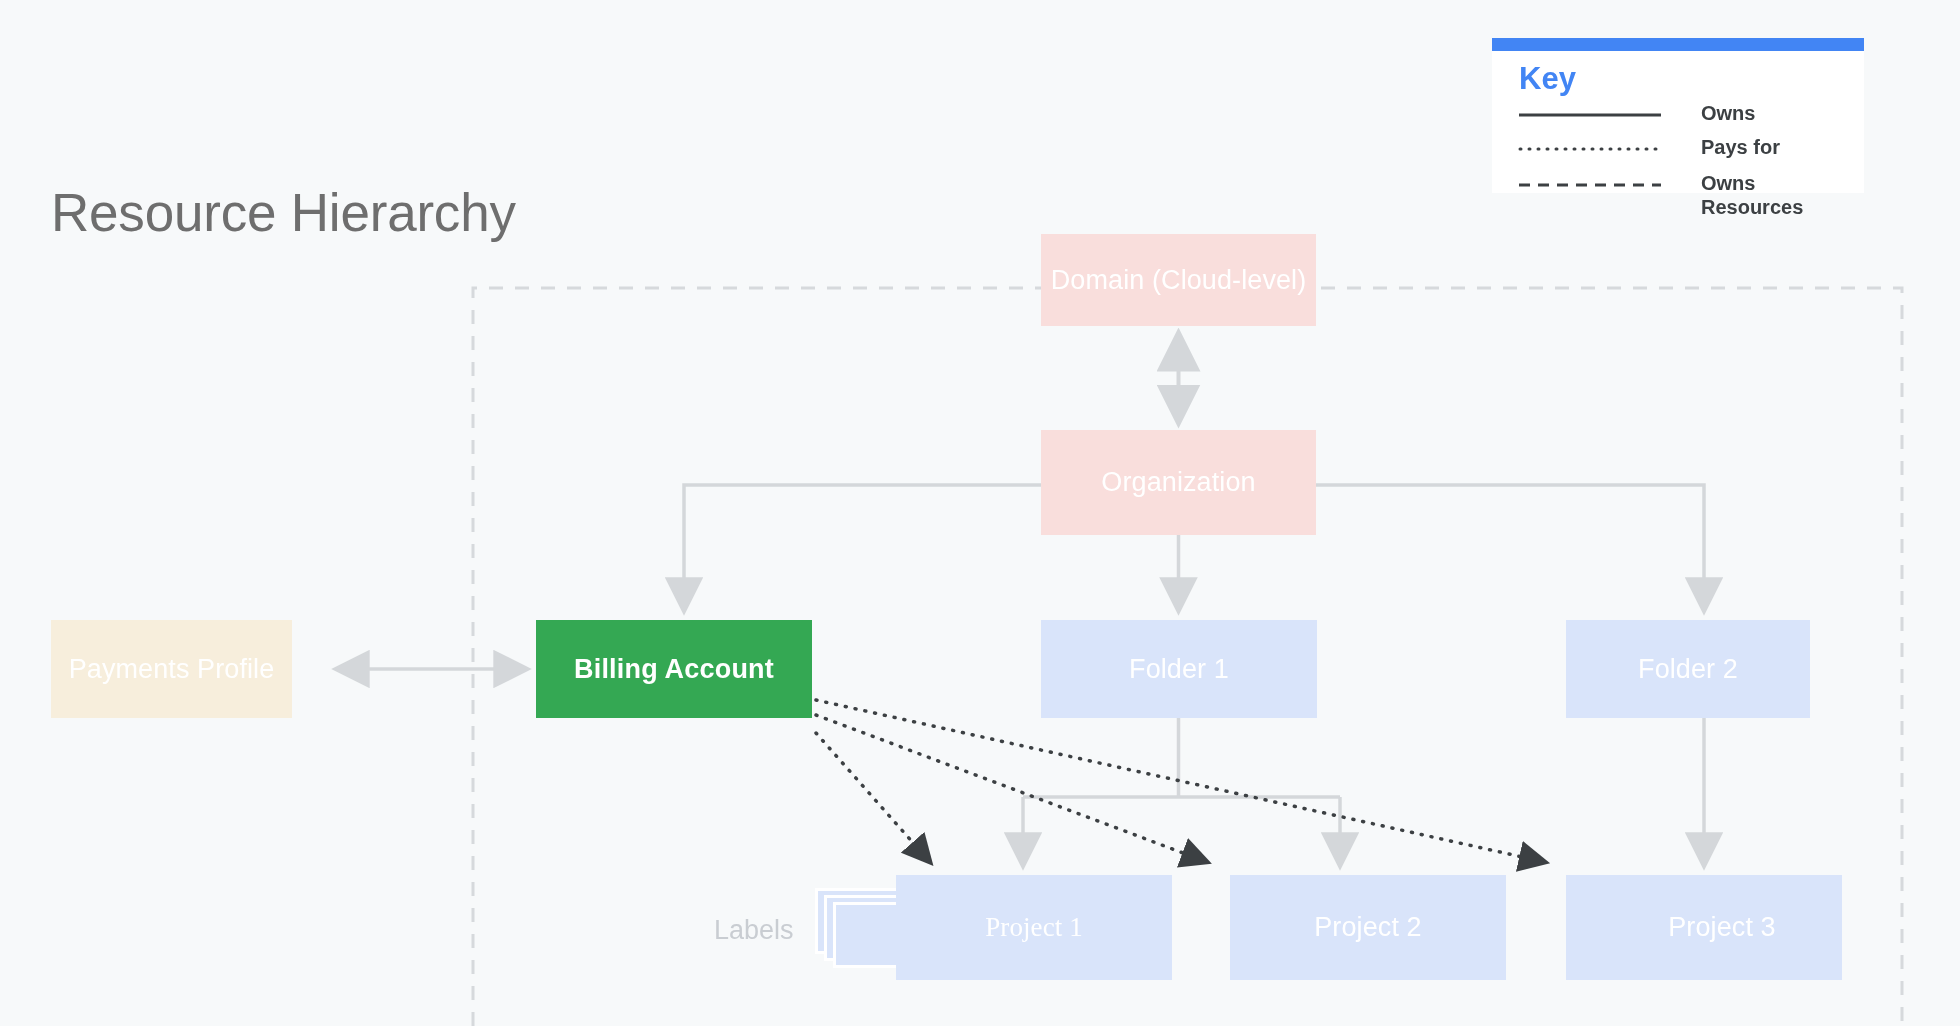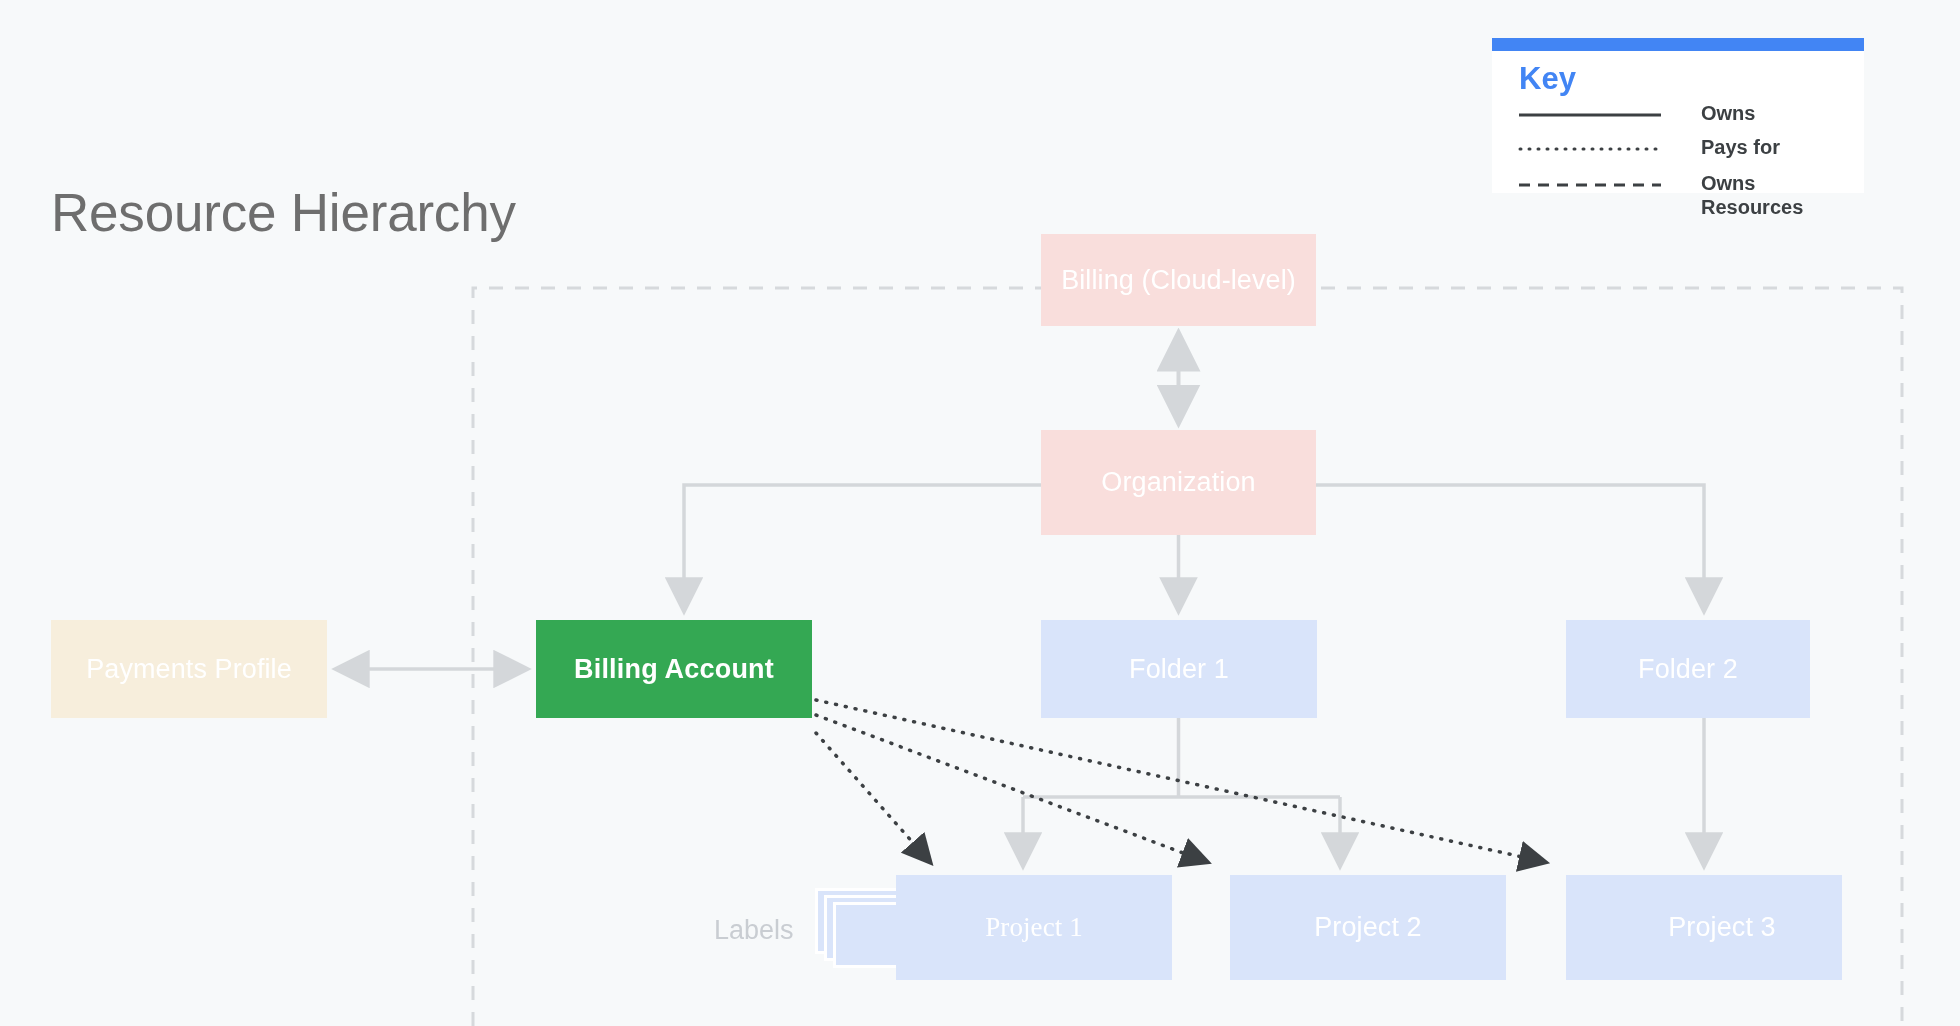--- a/index.html
+++ b/index.html
@@ -58,21 +58,21 @@
   }
 
   .node.pink   { background: #F9DEDC; }
   .node.blue   { background: #D9E4FA; }
   .node.cream  { background: #F7EEDC; }
   .node.green  { background: #34A853; font-weight: 700; letter-spacing: 0.2px; }
 
   #node-domain       { left: 1041px; top: 234px; width: 275px; height: 92px; }
   #node-organization { left: 1041px; top: 430px; width: 275px; height: 105px; }
   #node-billing      { left: 536px;  top: 620px; width: 276px; height: 98px;  }
-  #node-payments     { left: 51px;   top: 620px; width: 276px; height: 98px;  }
+  #node-payments     { left: 51px;   top: 620px; width: 241px; height: 98px;  }
   #node-folder1      { left: 1041px; top: 620px; width: 276px; height: 98px;  }
   #node-folder2      { left: 1566px; top: 620px; width: 244px; height: 98px;  }
   #node-project1     { left: 896px;  top: 875px; width: 276px; height: 105px; font-family: Liberation Serif, serif; }
   #node-project2     { left: 1230px; top: 875px; width: 276px; height: 105px; }
   #node-project3     { left: 1566px; top: 875px; width: 276px; height: 105px; padding-left: 36px; }
 
   
   #labels-text {
     position: absolute;
     left: 714px;
@@ -218,21 +218,21 @@
       <line x1="816" y1="715" x2="1207" y2="862" stroke="#3C4043" stroke-width="3.5" stroke-dasharray="1 9" stroke-linecap="round" marker-end="url(#arrow-dark)"></line>
     </g>
 
     <g>
       <line x1="816" y1="700" x2="1545" y2="862" stroke="#3C4043" stroke-width="3.5" stroke-dasharray="1 9" stroke-linecap="round" marker-end="url(#arrow-dark)"></line>
     </g>
   </svg>
 
   <div id="page-title">Resource Hierarchy</div>
 
-  <div class="node pink" id="node-domain">Billing (Cloud-level)</div>
+  <div class="node pink" id="node-domain">Domain (Cloud-level)</div>
 
   <div class="node pink" id="node-organization">Organization</div>
 
   <div class="node cream" id="node-payments">Payments Profile</div>
 
   <div class="node green" id="node-billing">Billing Account</div>
 
   <div class="node blue" id="node-folder1">Folder 1</div>
 
   <div class="node blue" id="node-folder2">Folder 2</div>

